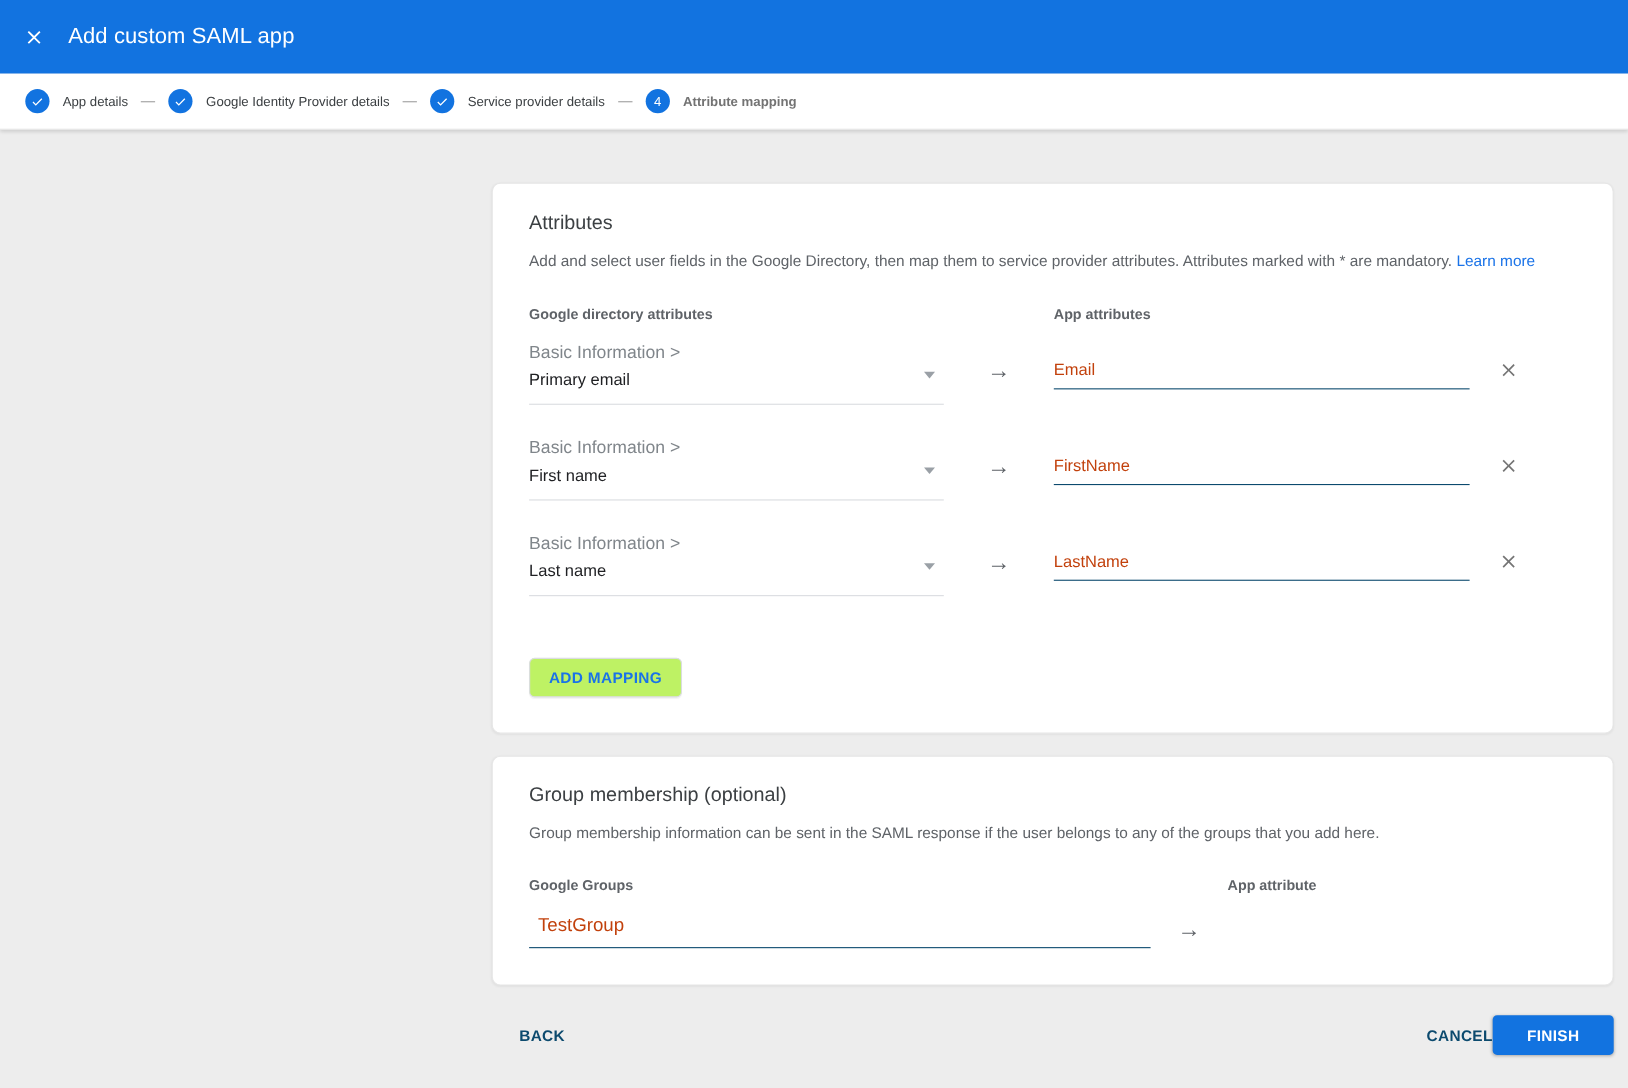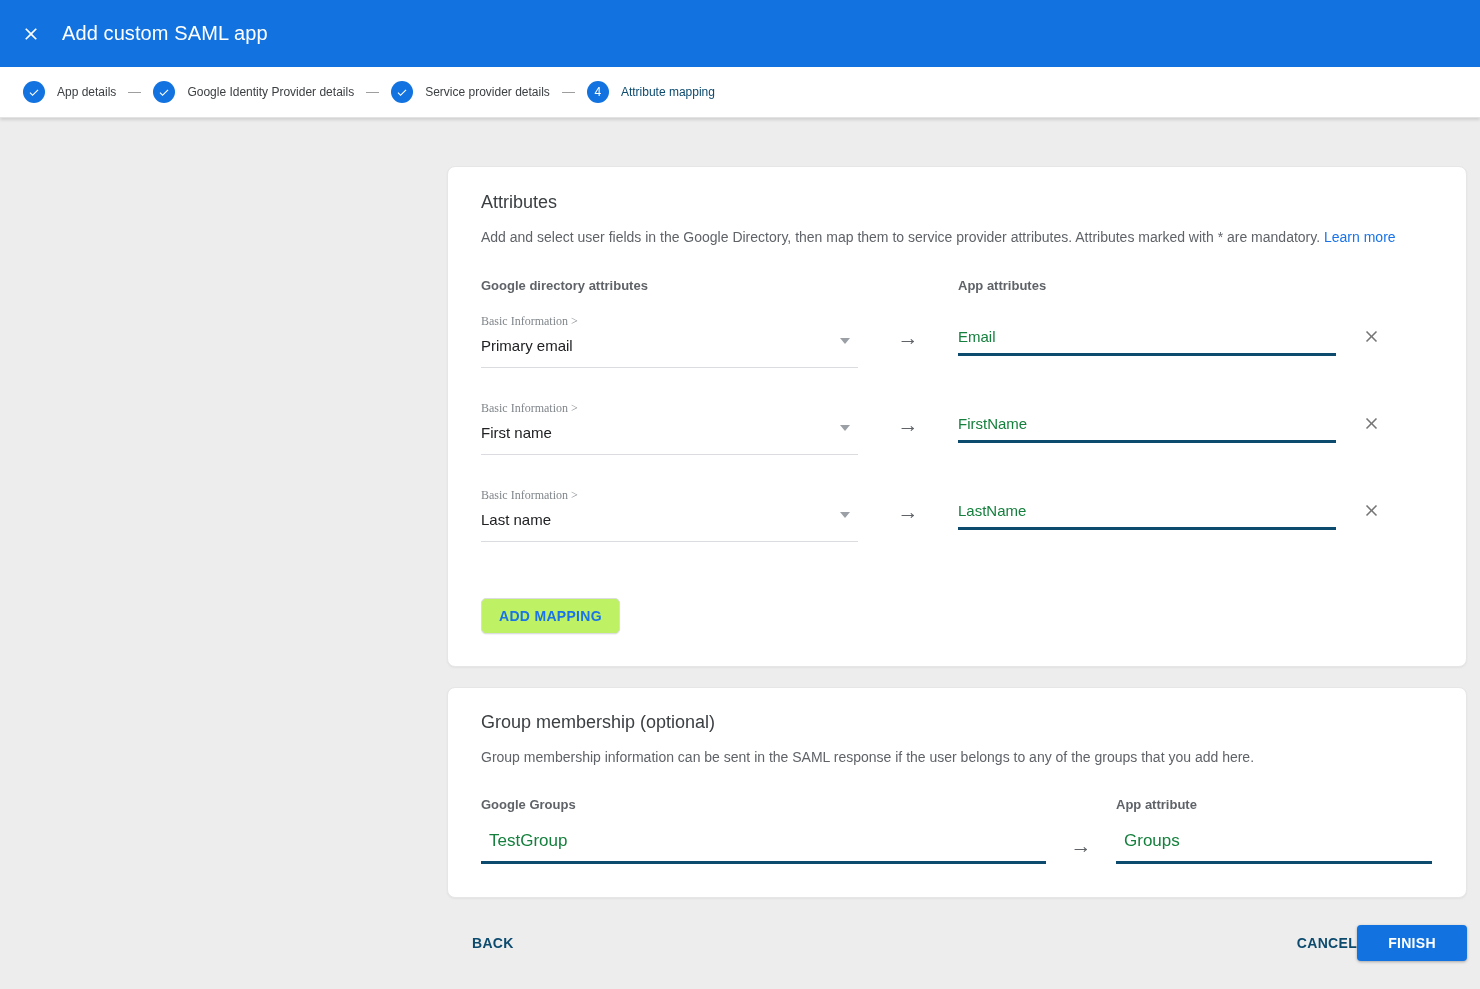--- a/index.html
+++ b/index.html
@@ -56,21 +56,21 @@
   .step-label {
     margin-left: 12px;
     font-size: 12px;
     color: #3c4043;
   }
   .step-label.truncate {
     max-width: 189px;
     white-space: nowrap;
     overflow: hidden;
   }
-  .step.current .step-label { font-weight: normal; color: #0c4a6e; }
+  .step.current .step-label { font-weight: bold; color: #737373; }
   .step-dash {
     width: 13px; height: 1px;
     background: #9e9e9e;
     margin: 0 12px;
     flex: none;
   }
 
   
   .content { padding-top: 48px; }
   .card {
@@ -96,21 +96,21 @@
   
   .map-rows { margin-top: 21px; }
   .map-row { display: flex; align-items: flex-start; margin-bottom: 33px; }
   .gd-select {
     width: 377px;
     border-bottom: 1px solid #dadce0;
     padding-bottom: 12px;
     position: relative;
     cursor: pointer;
   }
-  .gd-cat { font-size: 12px; color: #80868b; line-height: 14px; font-family: Liberation Serif, serif; }
+  .gd-cat { font-size: 16px; color: #80868b; line-height: 14px; }
   .gd-value { font-size: 15px; color: #202124; margin-top: 9px; line-height: 18px; }
   .dd-arrow {
     position: absolute;
     right: 8px; top: 24px;
     width: 0; height: 0;
     border-left: 5.5px solid transparent;
     border-right: 5.5px solid transparent;
     border-top: 6px solid #9aa0a6;
   }
   .arrow-cell {
@@ -118,26 +118,26 @@
     display: flex; justify-content: center;
     padding-top: 12px;
     font-size: 21px;
     color: #5f6368;
     user-select: none;
   }
   .app-input-cell { width: 378px; margin-top: 14px; }
   input.underline {
     width: 100%;
     border: none;
-    border-bottom: 3px solid #0c4a6e;
+    border-bottom: 1px solid #0c4a6e;
     background: transparent;
     outline: none;
     font-family: "Liberation Sans", sans-serif;
     font-size: 15px;
-    color: #15803d;
+    color: #c2410c;
     padding: 0 0 8px 0;
   }
   .remove-btn {
     margin-left: 25px;
     margin-top: 12px;
     width: 20px; height: 20px;
     cursor: pointer;
     display: flex; align-items: center; justify-content: center;
   }
 
@@ -339,23 +339,20 @@
     <div class="col-headers" style="margin-top:32px;">
       <div class="col-header left-group">Google Groups</div>
       <div class="col-header">App attribute</div>
     </div>
 
     <div class="group-row">
       <div class="group-input-cell">
         <input class="underline big" type="text" value="TestGroup" style="">
       </div>
       <div class="group-arrow-cell">→</div>
-      <div class="group-attr-cell">
-        <input class="underline big" type="text" value="Groups" style="">
-      </div>
     </div>
   </div>
 
   <div class="footer">
     <button class="text-btn back-btn">BACK</button>
     <div class="footer-spacer"></div>
     <button class="text-btn">CANCEL</button>
     <button class="finish-btn">FINISH</button>
   </div>
 

